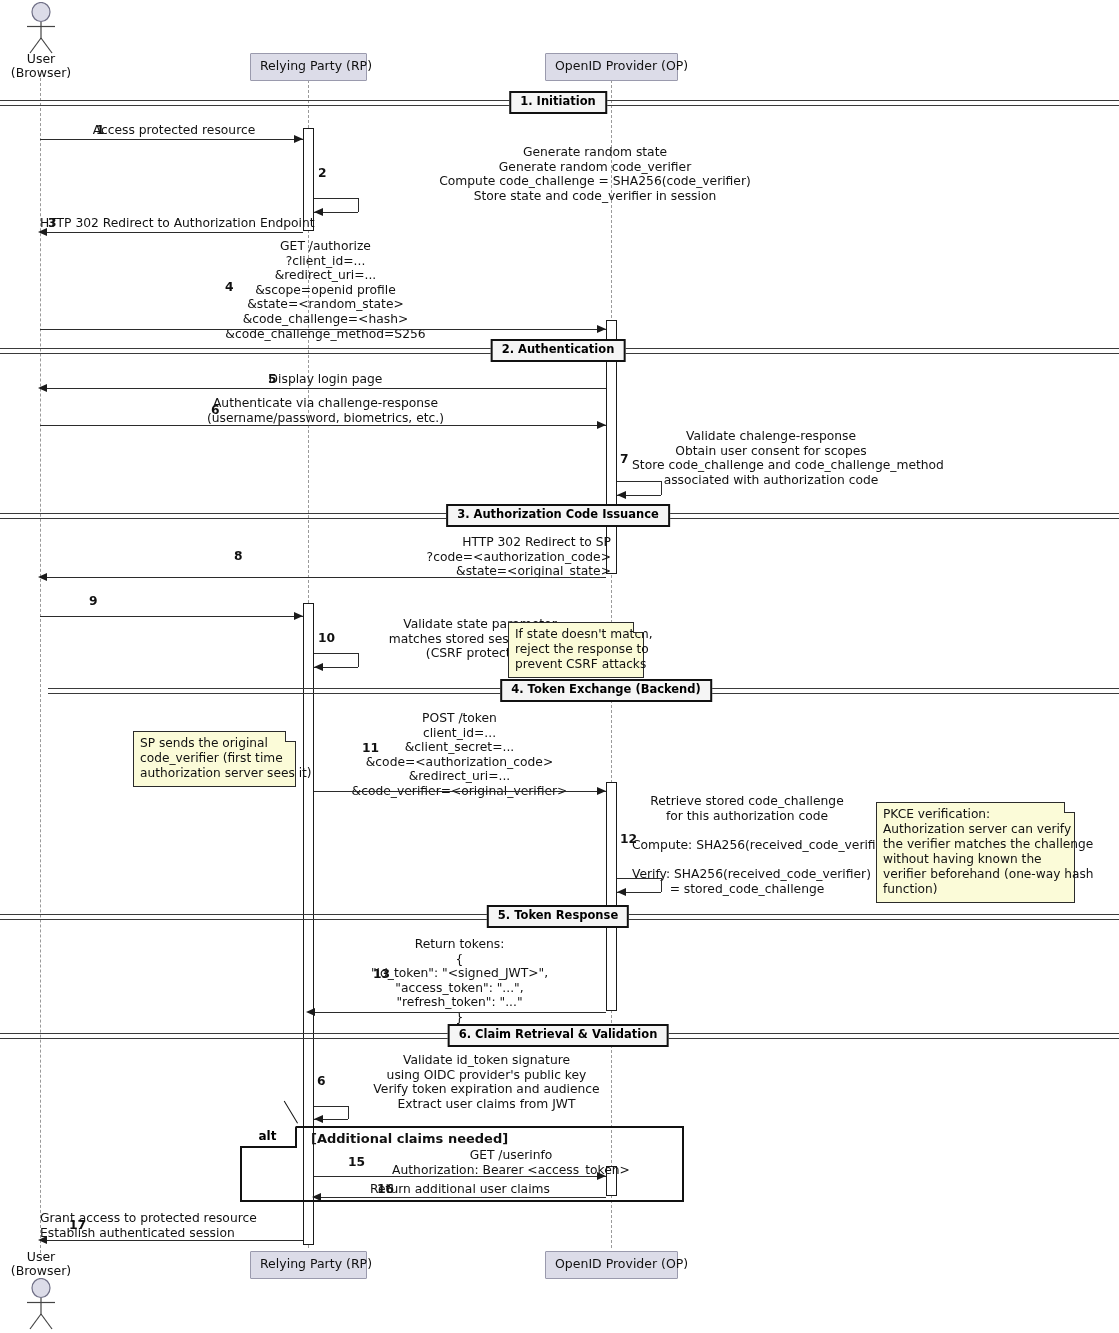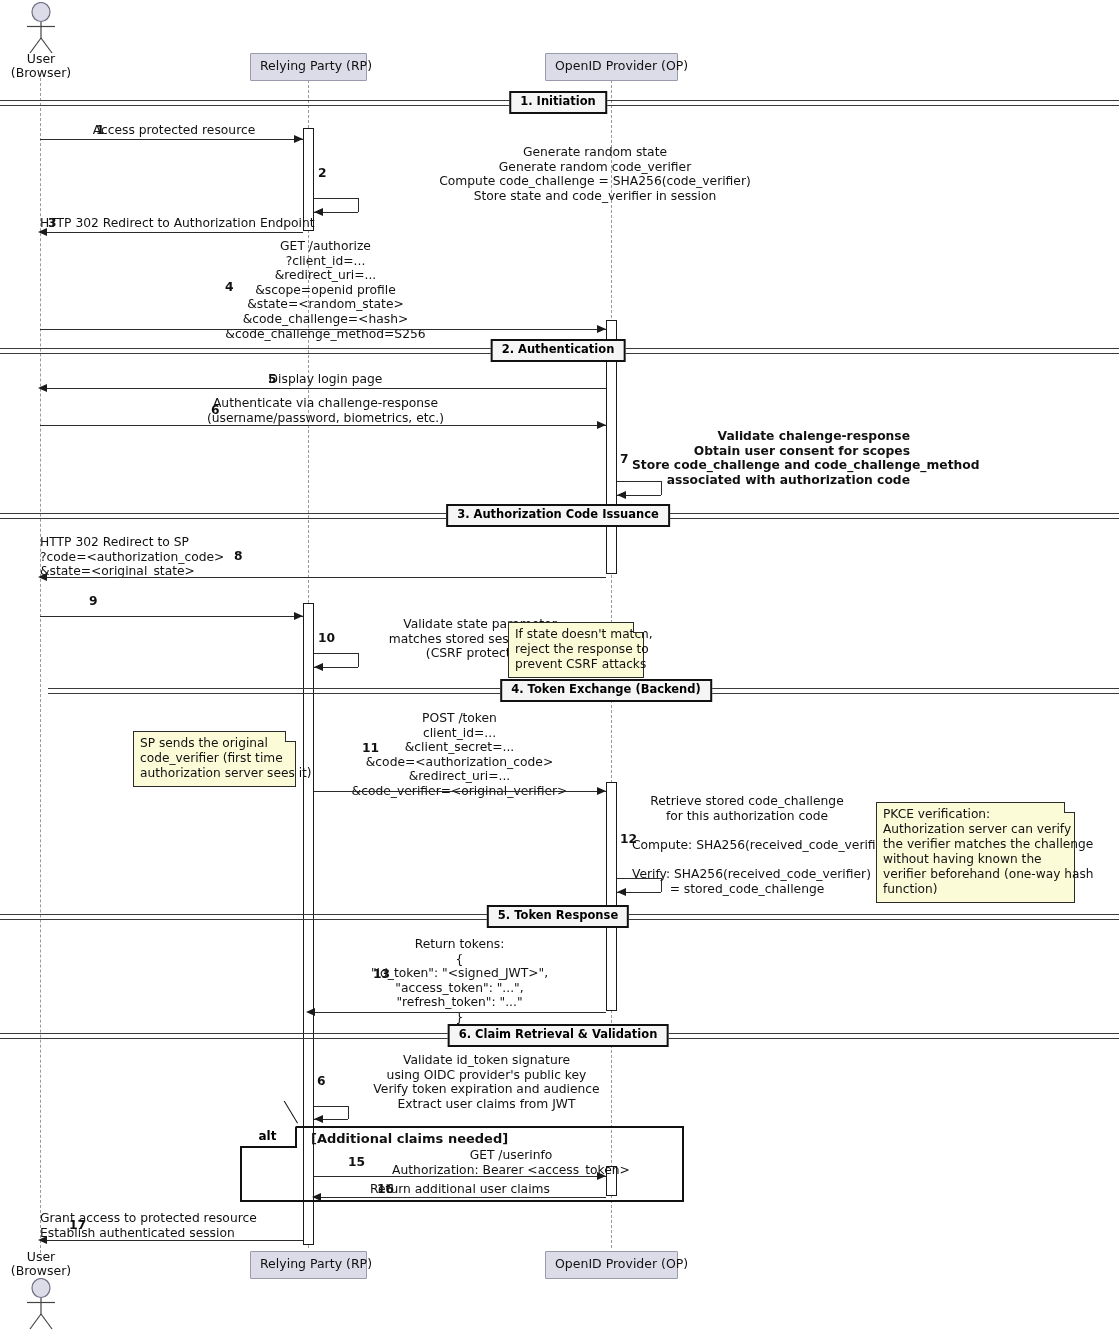--- a/index.html
+++ b/index.html
@@ -292,40 +292,40 @@
   <div class="msg-line" style="left:46px; top:388px; width:560px;"></div>
   <div class="arrow-head left" style="left:38px; top:383.5px;"></div>
 
   <div class="msg-num" style="left:211px; top:403px;">6</div>
   <div class="msg-text" style="left:40px; top:396px; width:571px; text-align:center;">Authenticate via challenge-response
 (username/password, biometrics, etc.)</div>
   <div class="msg-line" style="left:40px; top:425px; width:566px;"></div>
   <div class="arrow-head right" style="left:597px; top:420.5px;"></div>
 
   <div class="msg-num" style="left:620px; top:452px;">7</div>
-  <div class="msg-text" style="left:632px; top:429px; width:278px; text-align:right;font-weight:bold;">Validate chalenge-response
+  <div class="msg-text" style="left:632px; top:429px; width:278px; text-align:center;">Validate chalenge-response
 Obtain user consent for scopes
 Store code_challenge and code_challenge_method
 associated with authorization code</div>
   <div class="self-msg" style="left:617px; top:481px; width:44px; height:14px;">
     <div class="sm-top" style="top:0; width:44px;"></div>
     <div class="sm-right" style="left:44px; top:0; height:14px;"></div>
     <div class="sm-bot" style="top:14px; width:44px;"></div>
     <div class="arrow-head left" style="left:0px; top:9.5px;"></div>
   </div>
 
 
   <div class="divider" style="top:513px;">
     <div class="bar-top"></div>
     <div class="bar-bot"></div>
     <div class="divider-label" style="left:558px;">3. Authorization Code Issuance</div>
   </div>
 
   <div class="msg-num" style="left:234px; top:549px;">8</div>
-  <div class="msg-text" style="left:40px; top:535px; width:571px; text-align:left;">HTTP 302 Redirect to SP
+  <div class="msg-text" style="left:40px; top:535px; width:571px; text-align:right;">HTTP 302 Redirect to SP
 ?code=&lt;authorization_code&gt;
 &amp;state=&lt;original_state&gt;</div>
   <div class="msg-line" style="left:46px; top:577px; width:560px;"></div>
   <div class="arrow-head left" style="left:38px; top:572.5px;"></div>
 
   <div class="msg-num" style="left:89px; top:594px;">9</div>
   <div class="msg-line" style="left:40px; top:616px; width:263px;"></div>
   <div class="arrow-head right" style="left:294px; top:611.5px;"></div>
 
   <div class="msg-num" style="left:318px; top:631px;">10</div>

